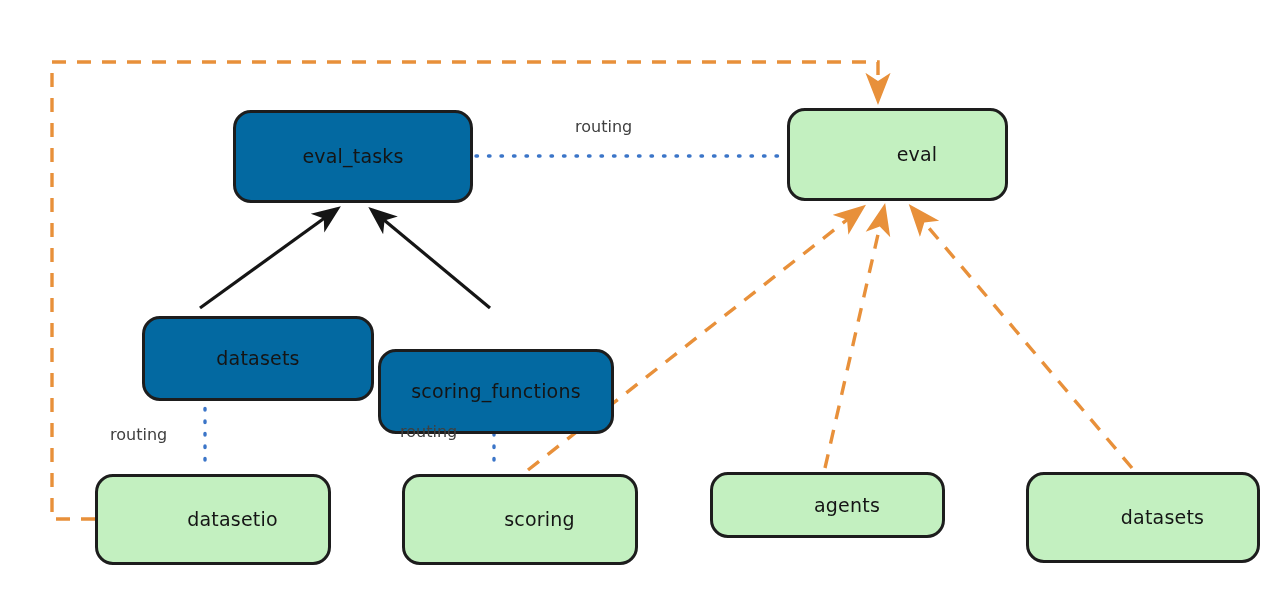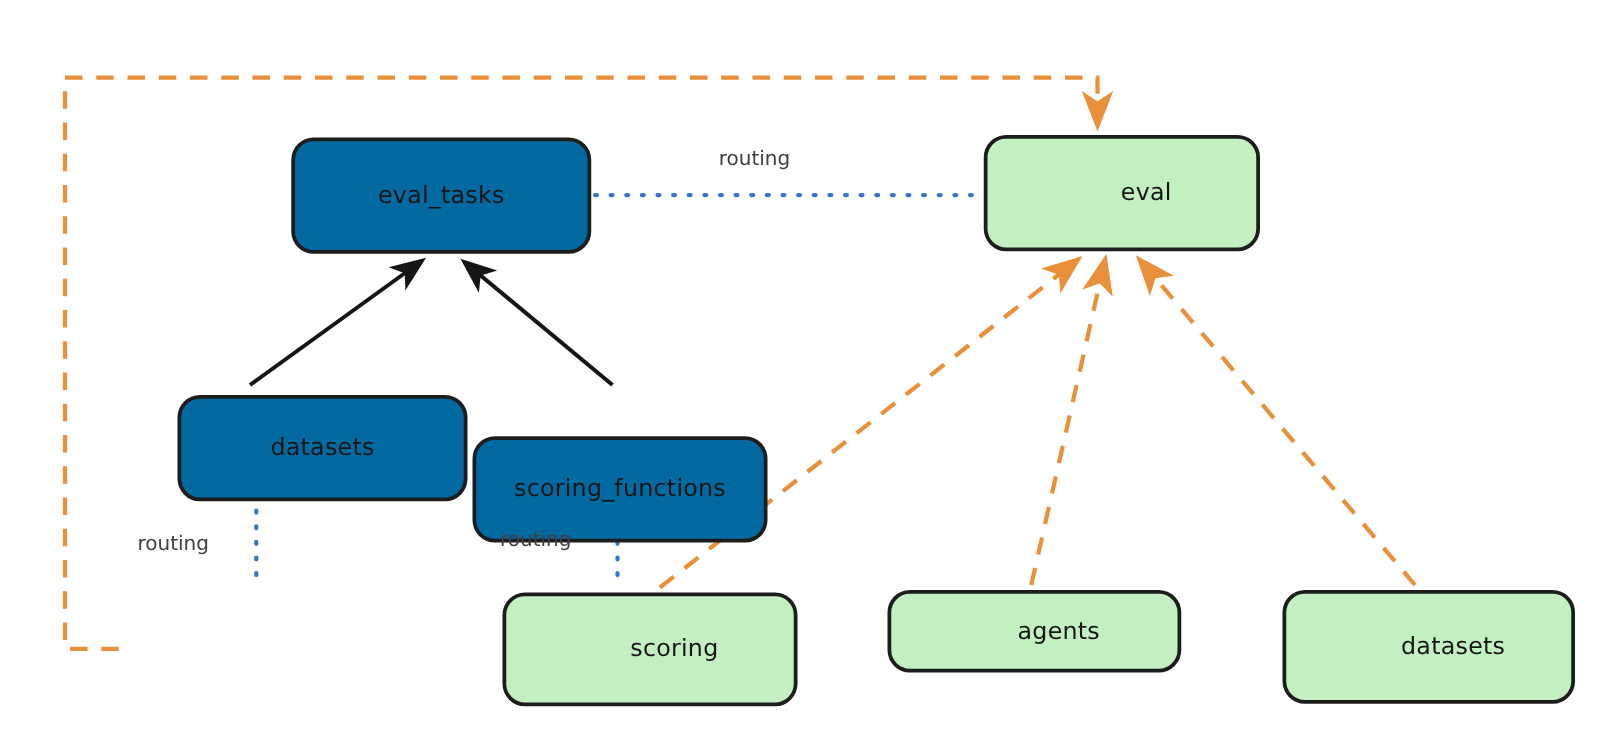--- a/index.html
+++ b/index.html
@@ -101,20 +101,23 @@
   </div>
 
   <div class="node blue" style="left:98px; top:316px; width:232px; height:85px;margin-left:44px;">
     <span class="node-label">datasets</span>
   </div>
 
   <div class="node blue" style="left:378px; top:308px; width:236px; height:85px;margin-top:41px;">
     <span class="node-label">scoring_functions</span>
   </div>
 
+  <div class="node green" style="left:95px; top:474px; width:236px; height:91px;">
+    <span class="node-label">datasetio</span>
+  </div>
 
   <div class="node green" style="left:387px; top:474px; width:236px; height:91px;margin-left:15px;">
     <span class="node-label">scoring</span>
   </div>
 
   <div class="node green" style="left:710px; top:472px; width:235px; height:66px;">
     <span class="node-label">agents</span>
   </div>
 
   <div class="node green" style="left:1026px; top:472px; width:234px; height:91px;">

